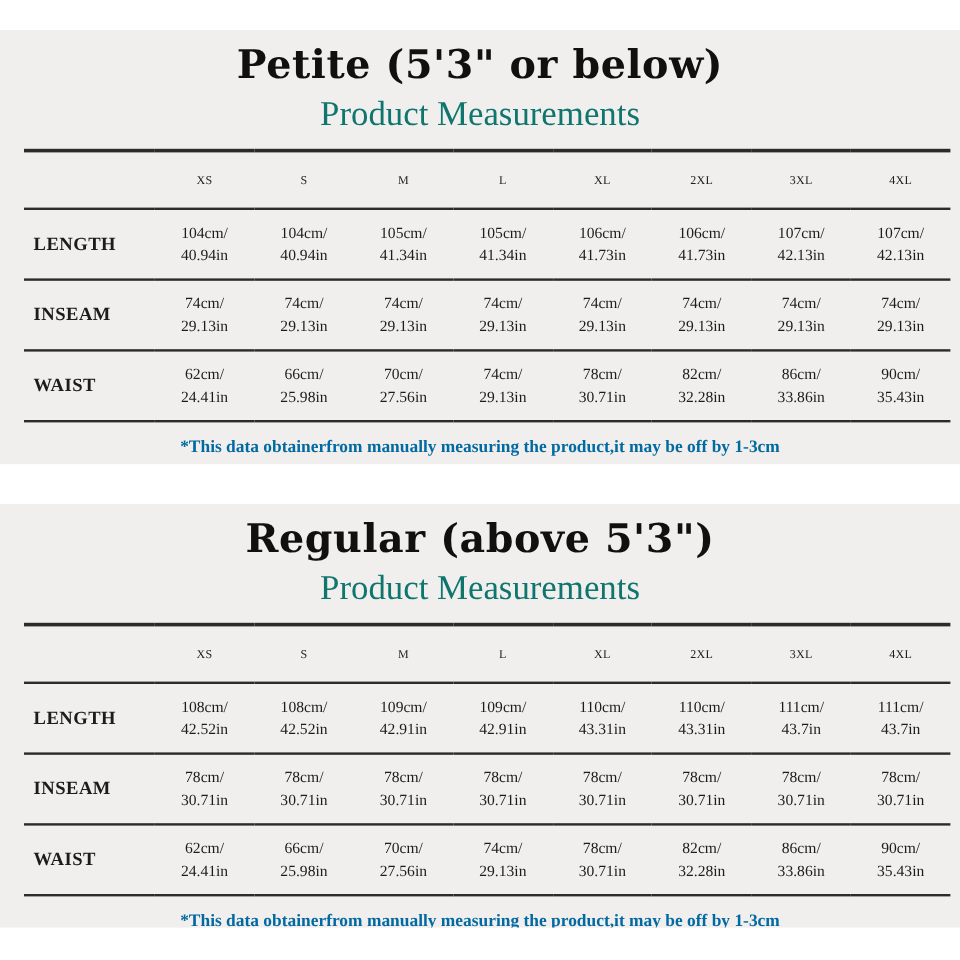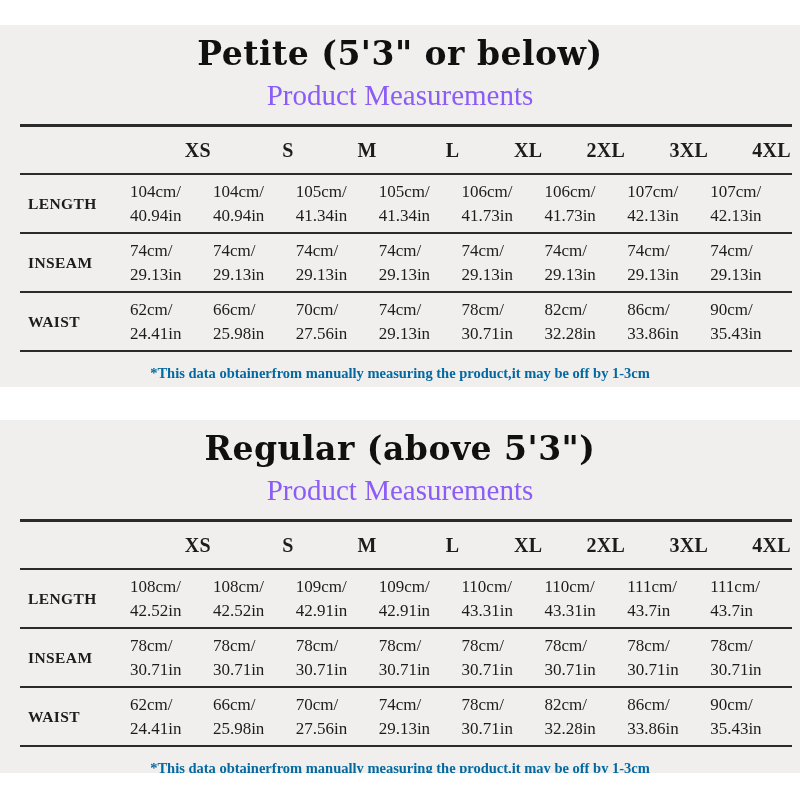--- a/index.html
+++ b/index.html
@@ -3,27 +3,27 @@
 <meta charset="utf-8">
 <style>
   html,body{margin:0;padding:0;background:#ffffff;width:800px;height:800px;overflow:hidden;}
   body{font-family:"Liberation Serif", serif;color:#1c1c1c;}
   .spacer-top{height:25px;background:#ffffff;}
   .spacer-mid{height:33px;background:#ffffff;}
   .panel{background:#f0efee;overflow:hidden;}
   .panel-petite{height:362px;}
   .panel-regular{height:353px;}
   .panel-title{font-family:"DejaVu Serif", serif;font-weight:bold;font-size:33px;line-height:44px;text-align:center;margin:7px 0 0;color:#101010;letter-spacing:0.5px;}
-  .panel-subtitle{font-family:"Liberation Serif", serif;font-weight:normal;font-size:29px;line-height:36px;text-align:center;margin:1px 0 11px;color:#8b5cf6;}
+  .panel-subtitle{font-family:"Liberation Serif", serif;font-weight:normal;font-size:29px;line-height:36px;text-align:center;margin:1px 0 11px;color:#0f766e;}
   table.m-table{border-collapse:collapse;width:772px;margin-left:20px;border-top:3px solid #2b2b2b;table-layout:fixed;}
   table.m-table thead tr{border-bottom:2px solid #2b2b2b;}
   table.m-table tbody tr{border-bottom:2px solid #2b2b2b;}
-  th.size-h{font-size:20px;font-weight:bold;height:44px;text-align:right;letter-spacing:0.3px;}
+  th.size-h{font-size:10px;font-weight:normal;height:44px;text-align:center;letter-spacing:0.3px;}
   th.lbl,td.lbl{width:100px;text-align:left;padding-left:8px;margin-left:28px;}
-  td.cell{height:55px;font-size:17px;vertical-align:middle;}
+  td.cell{text-align:center;height:55px;font-size:13px;vertical-align:middle;}
   td.lbl{font-weight:bold;font-size:15.5px;letter-spacing:0.4px;}
   .cm{display:block;line-height:1.4;font-weight:normal;}
   .in{display:block;line-height:1.4;font-weight:normal;}
   .footnote{text-align:center;font-weight:bold;font-size:14.5px;margin:13px 0 0;color:#0369a1;}
 </style>
 </head>
 <body>
 
 <div class="spacer-top"></div>
 

